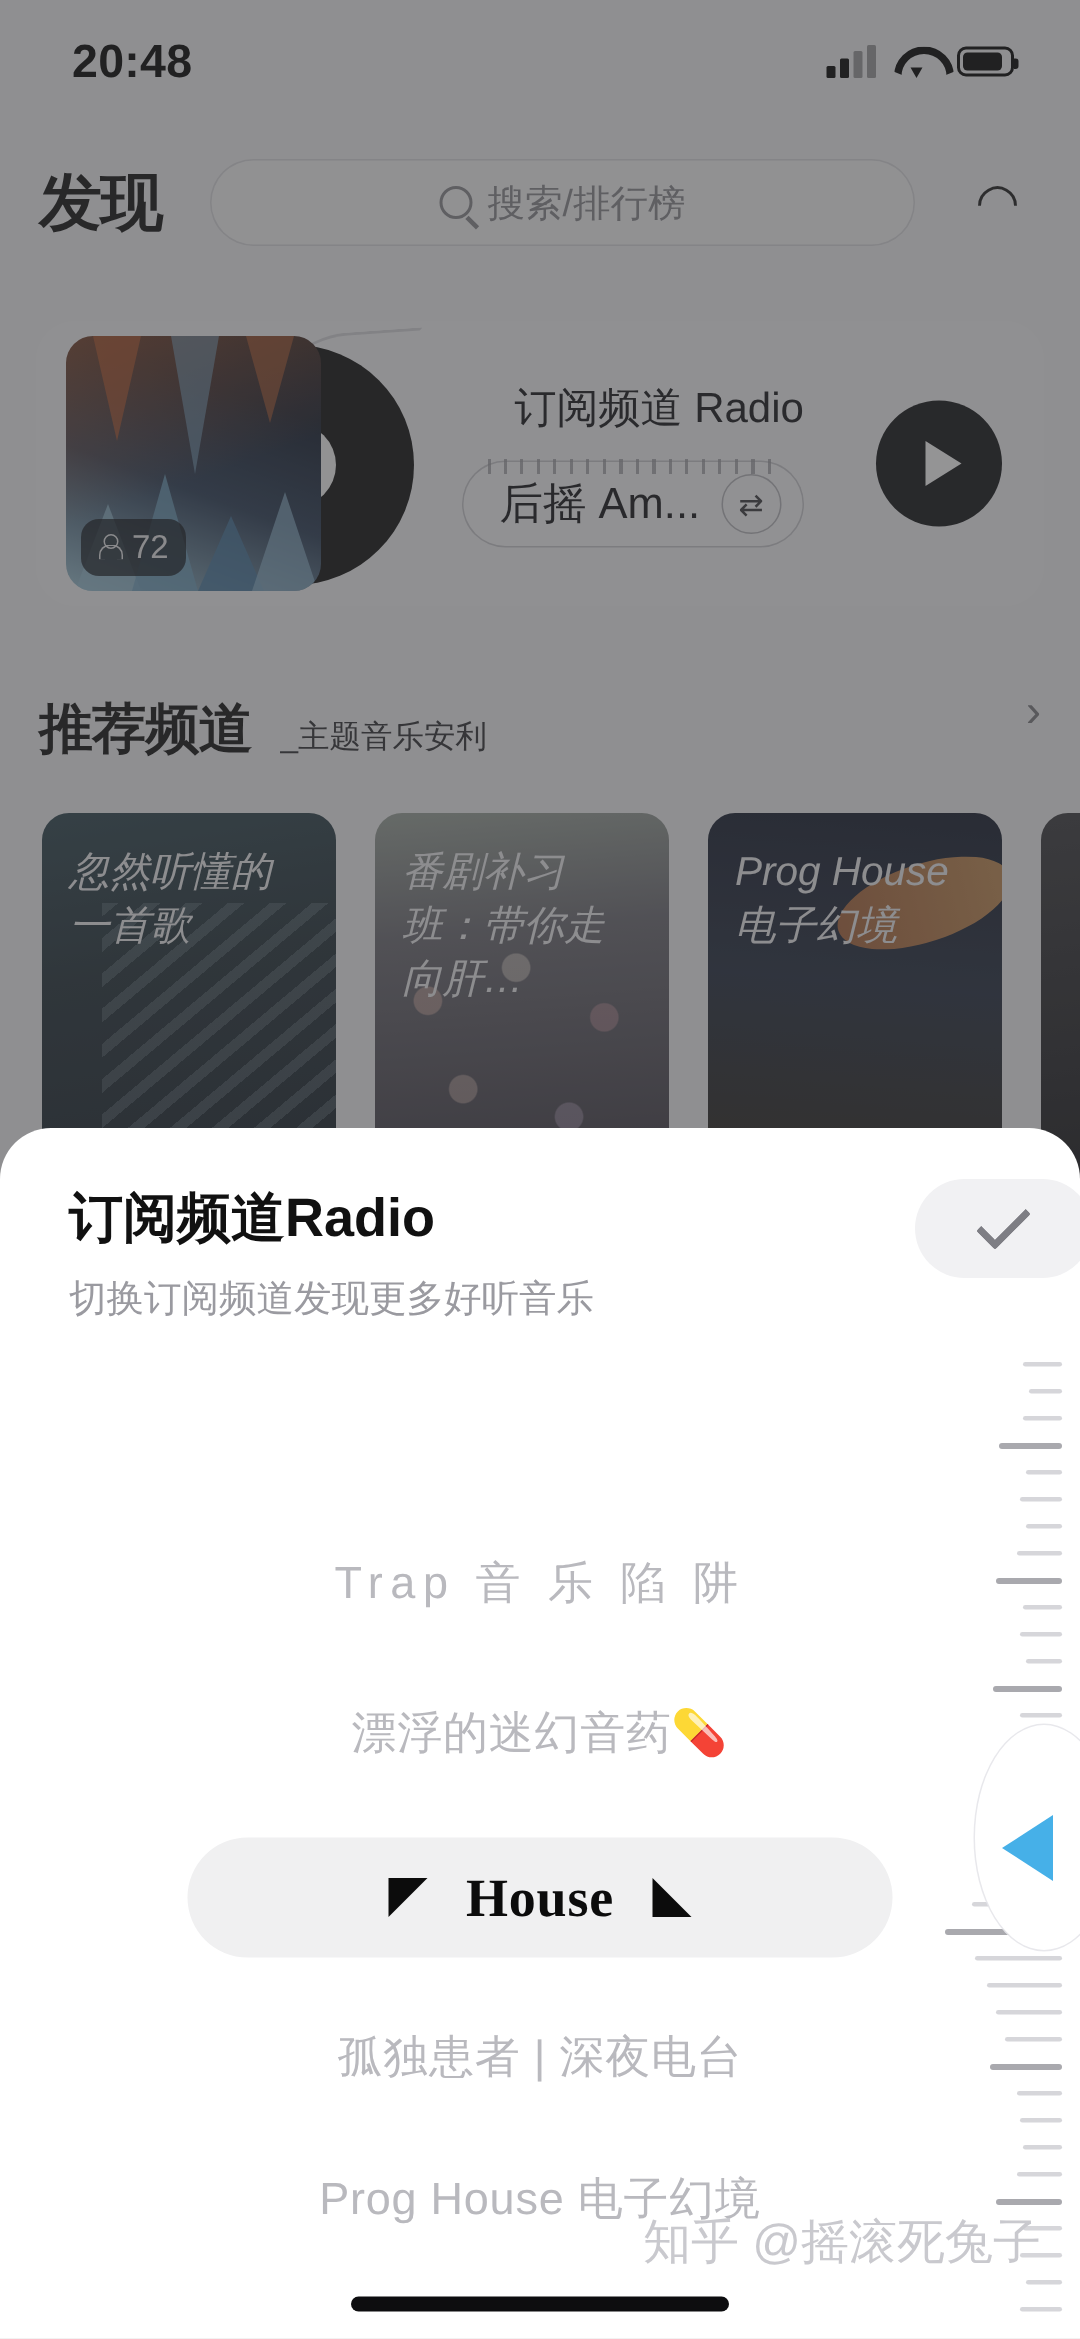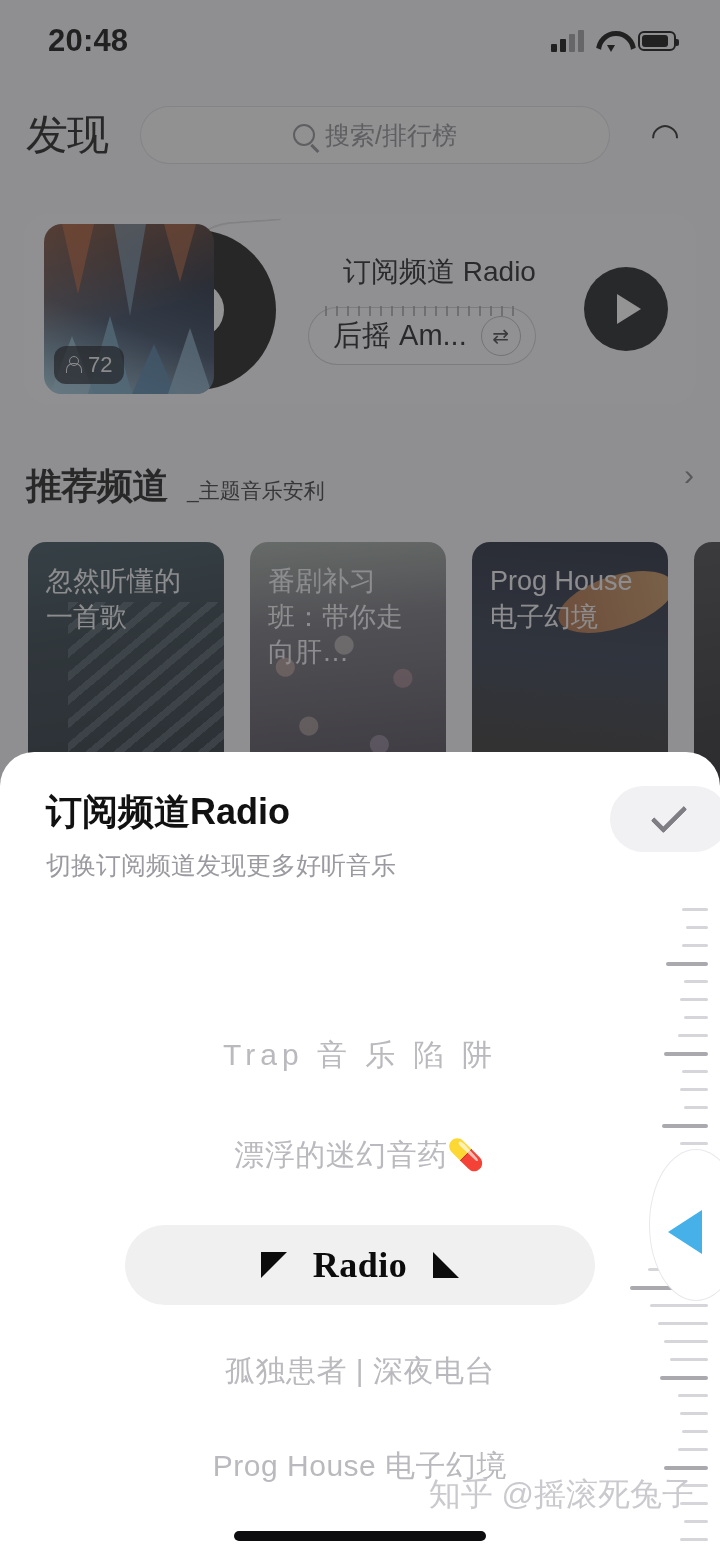--- a/index.html
+++ b/index.html
@@ -48,21 +48,21 @@
   }
   .battery { width: 38px; height: 20px; border: 2.5px solid #000; border-radius: 6px; position: relative; padding: 2px; }
   .battery::after { content: ""; position: absolute; right: -5px; top: 6px; width: 3px; height: 7px; background: #000; border-radius: 0 2px 2px 0; }
   .battery span { display: block; height: 100%; width: 88%; background: #000; border-radius: 3px; }
 
   
   .header {
     position: absolute; top: 92px; left: 0; right: 0; height: 86px;
     display: flex; align-items: center; padding: 0 26px;
   }
-  .brand-title { font-size: 42px; font-weight: 400; color: #111; letter-spacing: -1px; }
+  .brand-title { font-size: 42px; font-weight: 700; color: #111; letter-spacing: -1px; }
   .searchbar {
     flex: 1; margin-left: 32px; margin-right: 26px; height: 58px;
     border-radius: 29px; background: rgba(255,255,255,0.35);
     border: 1px solid rgba(200,200,205,0.6);
     display: flex; align-items: center; justify-content: center; gap: 10px;
   }
   .search-ph { font-size: 25px; color: #8a8a8f; }
   .mag { width: 22px; height: 22px; border: 2.5px solid #8a8a8f; border-radius: 50%; position: relative; }
   .mag::after { content:""; position:absolute; right:-7px; bottom:-5px; width:10px; height:2.5px; background:#8a8a8f; transform: rotate(45deg); }
   .mic-btn { width: 58px; height: 58px; border-radius: 50%; display:flex; align-items:center; justify-content:center; }
@@ -148,21 +148,21 @@
     position: absolute; top: 462px; left: 26px; right: 26px;
     display: flex; align-items: baseline;
   }
   .sec-title { font-size: 36px; font-weight: 900; color: #111; letter-spacing: -0.5px; }
   .sec-sub { font-size: 21px; color: #2f3034; margin-left: 19px; }
   .sec-arrow { position:absolute; right: 0; top: -4px; font-size: 30px; color: #7d7d82; }
 
   
   .cards {
     position: absolute; top: 542px; left: 28px; right: 0; height: 260px;
-    display: flex; gap: 26px;
+    display: flex; gap: 26px; font-style: italic;
   }
   .chan-card {
     width: 196px; height: 254px; border-radius: 18px; flex: 0 0 auto;
     position: relative; overflow: hidden; padding: 22px 18px;
   }
   .chan-card .cap { font-size: 27px; line-height: 1.32; color: #efeff2; position: relative; z-index: 2; }
   .cc1 { background: linear-gradient(170deg, #2e4650 0%, #223038 40%, #16202a 100%); }
   .cc1::after { content:""; position:absolute; left:40px; top:60px; width:180px; height:220px;
     background: repeating-linear-gradient(140deg, rgba(180,200,210,0.22) 0 7px, transparent 7px 18px); }
   .cc2 { background: linear-gradient(175deg, #9aa39b 0%, #6b6a72 32%, #3a3540 100%); }
@@ -359,21 +359,21 @@
     <div class="picker">
       <div class="pick-item spaced" style="top:62px">
         <span>Trap 音 乐 陷 阱</span>
       </div>
       <div class="pick-item" style="top:162px">
         <span>漂浮的迷幻音药💊</span>
       </div>
       <div class="pick-item selected" style="top:262px">
         <div class="sel-pill">
           <div class="tri-ul"></div>
-          <div class="sel-label">Radio</div>
+          <div class="sel-label">House</div>
           <div class="tri-lr"></div>
         </div>
       </div>
       <div class="pick-item" style="top:378px">
         <span>孤独患者 | 深夜电台</span>
       </div>
       <div class="pick-item" style="top:473px">
         <span>Prog House 电子幻境</span>
       </div>
     </div>

